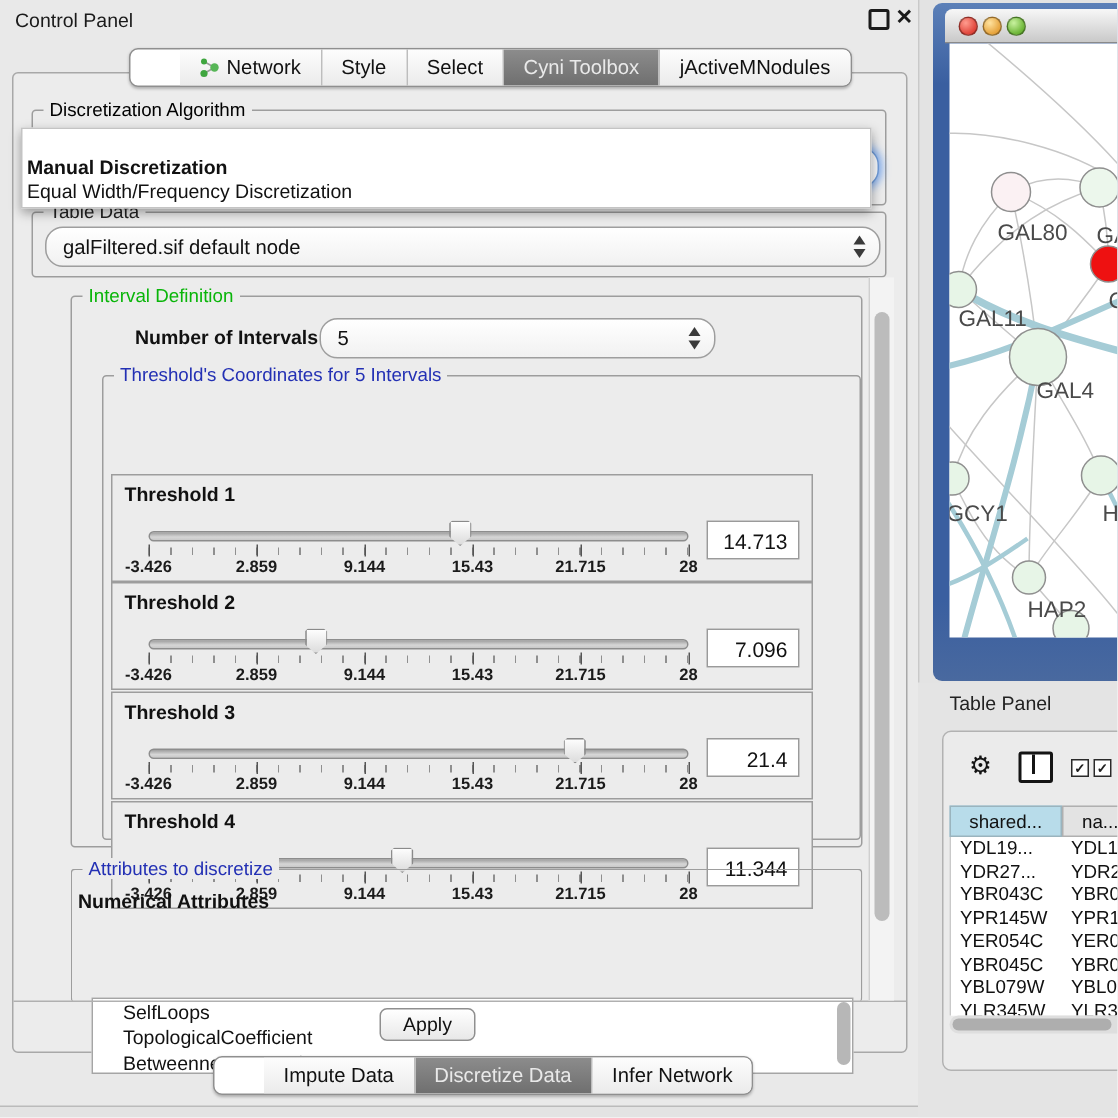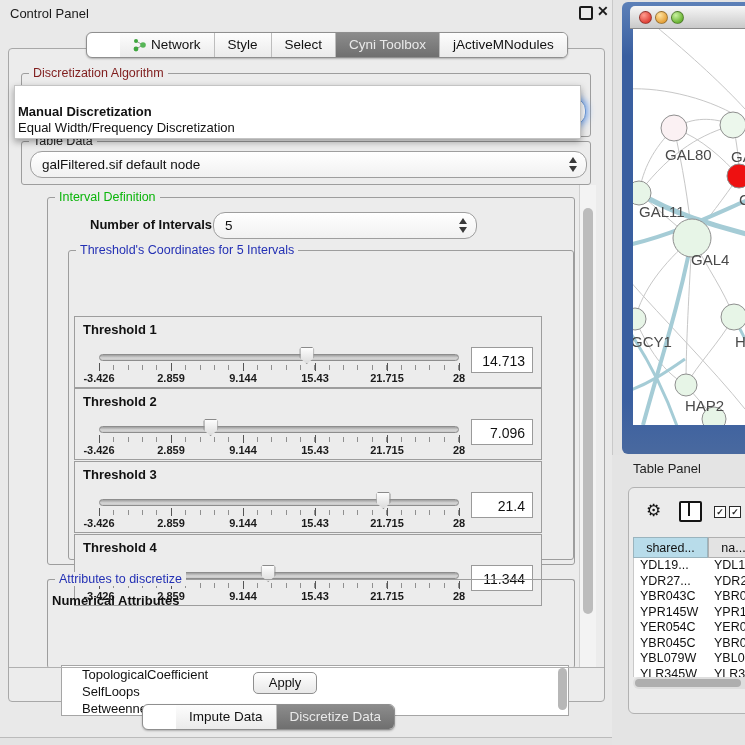--- a/index.html
+++ b/index.html
@@ -21,21 +21,21 @@
   .tab{display:flex;align-items:center;gap:5px;padding:0 13px;font-size:13.5px;line-height:24px;
        background:linear-gradient(#fdfdfd,#ebebeb);border-left:1px solid #bdbdbd;white-space:nowrap;cursor:default;}
   .tab:first-child{border-left:none;}
   .tab.sel{background:linear-gradient(#8c8c8c,#6f6f6f);color:#e9e9e9;}
   #toptabs{left:86px;top:32px;}
   #bottabs{left:142px;top:704px;z-index:6;}
 
   
   .grp{border:1px solid #9d9d9d;border-radius:3px;}
   .gtitle{position:absolute;top:-8px;left:7px;padding:0 4px;background:#ececec;font-size:12.5px;}
-  .blue{color:#2330b4;} .green{color:#09b509;} .faded{color:#7f1d1d;} .dark{color:#222;}
+  .blue{color:#2330b4;} .green{color:#09b509;} .faded{color:#000000;} .dark{color:#222;}
 
   
   .combo{height:25px;border:1px solid #9e9e9e;border-radius:12px;background:linear-gradient(#ffffff,#f1f1f1);
          font-size:13.5px;line-height:25px;}
   .combo .cv{position:absolute;left:11px;top:0;}
   .stepper{position:absolute;right:9px;top:5px;width:9px;height:15px;}
   .stepper:before,.stepper:after{content:"";position:absolute;left:1px;border-left:4px solid transparent;border-right:4px solid transparent;}
   .stepper:before{top:0;border-bottom:6px solid #3a3a3a;}
   .stepper:after{bottom:0;border-top:6px solid #3a3a3a;}
 
@@ -262,41 +262,44 @@
           </div>
           <div class="vfield">11.344</div>
         </div>
       </div>
 
       <div class="grp abs" style="left:38px;top:530px;width:526px;height:88px;border-bottom:none;">
         <div class="gtitle blue">Attributes to discretize</div>
         <div style="position:absolute;left:4px;top:13px;font-weight:bold;font-size:13px;">Numerical Attributes</div>
       </div>
       <div id="attrlist" class="abs">
+        <div class="aitem">SelfLoops</div>
         <div class="aitem">TopologicalCoefficient</div>
-        <div class="aitem">SelfLoops</div>
         <div class="aitem">BetweennessCentrality</div>
         <div id="attr-sb"></div>
       </div>
 
       <div class="abs" style="left:0;top:618px;width:595px;height:1px;background:#b0b0b0;"></div>
 
       <div class="btn abs" style="left:244px;top:623px;width:62px;height:20px;line-height:20px;">Apply</div>
 
       <div id="vscroll" class="abs" style="left:570px;top:136px;height:482px;">
         <div id="vthumb"></div>
       </div>
     </div>
 
     <div id="bottabs" class="tabbar abs">
       <div class="tab">
           <span>Impute Data</span>
         </div>
       <div class="tab sel">
           <span>Discretize Data</span>
+        </div>
+      <div class="tab">
+          <span>Infer Network</span>
         </div>
     </div>
   </div>
 
   <div id="netwin" class="abs">
     <div id="nettitle" class="abs">
       <div class="light" id="lt-red"></div>
       <div class="light" id="lt-yel"></div>
       <div class="light" id="lt-grn"></div>
     </div>

